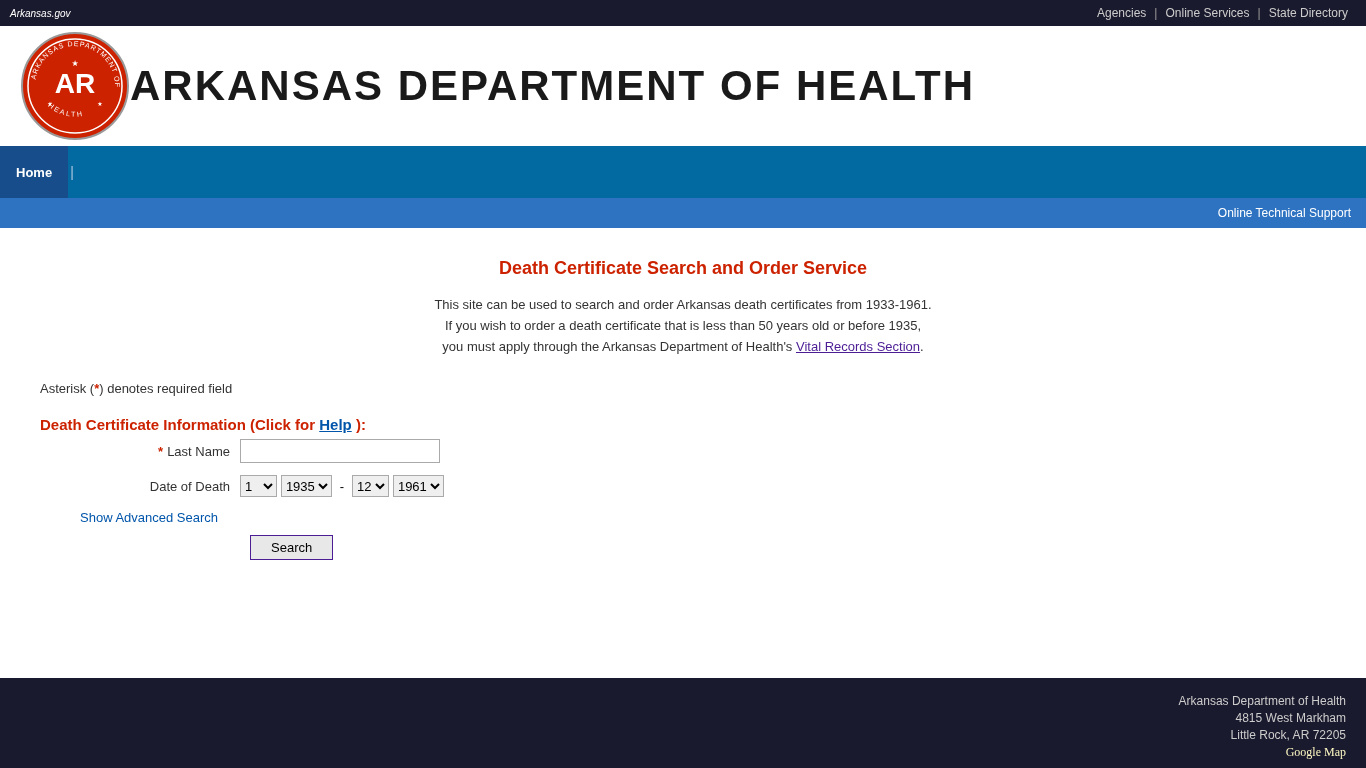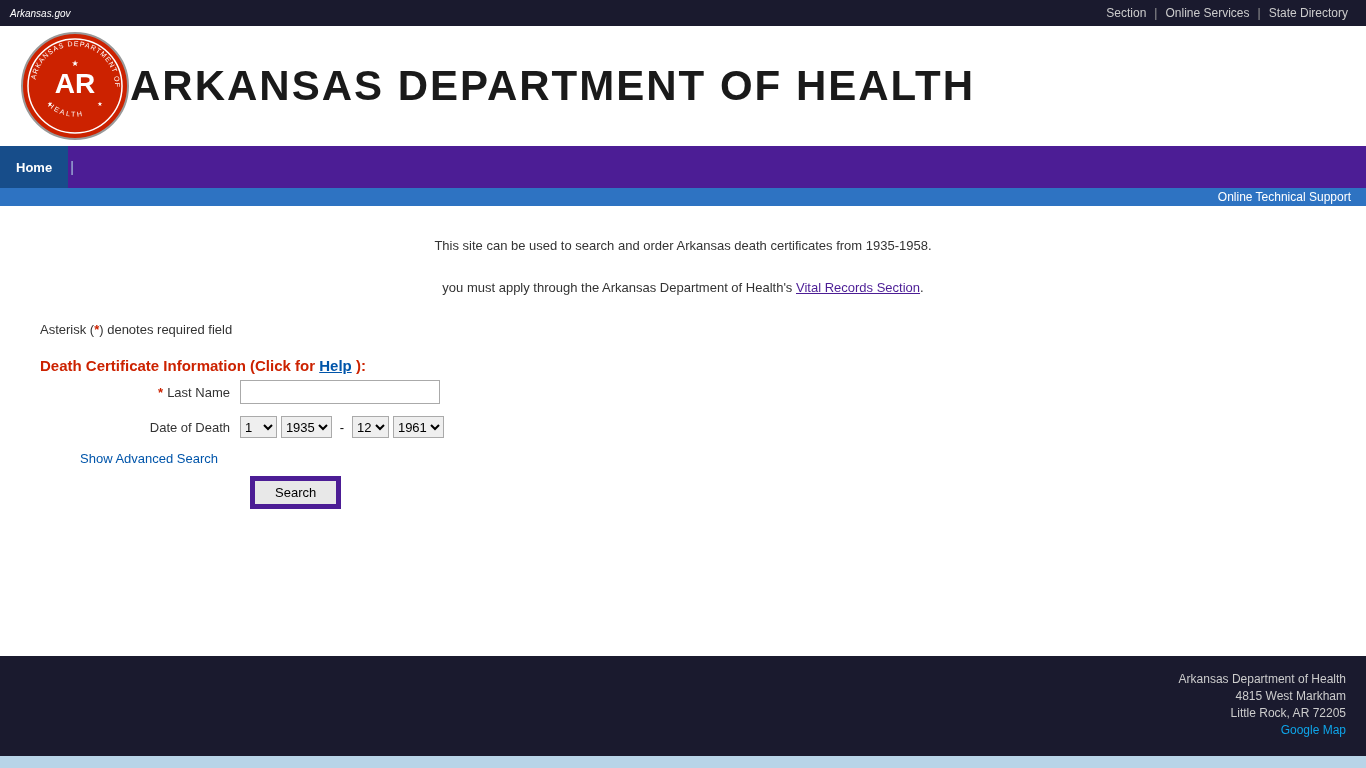--- a/index.html
+++ b/index.html
@@ -52,24 +52,24 @@
       font-size: 42px;
       font-weight: 900;
       color: #1a1a1a;
       letter-spacing: 2px;
       text-transform: uppercase;
       font-family: Arial Black, Arial, sans-serif;
     }
 
     
     #nav-bar {
-      background-color: #4c1d95;
+      background-color: #0369a1;
       display: flex;
       align-items: stretch;
-      height: 42px;
+      height: 52px;
     }
     #nav-bar a {
       color: #fff;
       text-decoration: none;
       padding: 0 16px;
       display: flex;
       align-items: center;
       font-size: 13px;
       font-weight: bold;
     }
@@ -81,21 +81,21 @@
       padding: 0 2px;
     }
 
     
     #sub-bar {
       background-color: #2e73c2;
       color: #fff;
       font-size: 12px;
       padding: 5px 15px;
       text-align: right;
-      height: 18px;
+      height: 30px;
       display: flex;
       align-items: center;
       justify-content: flex-end;
     }
     #sub-bar a {
       color: #fff;
       text-decoration: none;
       font-size: 12px;
     }
 
@@ -200,55 +200,56 @@
     }
 
     .search-btn-row {
       margin-top: 8px;
       margin-left: 170px;
     }
     .search-btn-row button {
       padding: 4px 20px;
       font-size: 13px;
       background-color: #e8e8e8;
-      border: 5px solid #4c1d95;
+      border: 1px solid #4c1d95;
       cursor: pointer;
       color: #000;
     }
 
     
     #footer {
       background-color: #1a1a2e;
       color: #ccc;
       font-size: 12px;
       padding: 16px 20px;
       text-align: right;
     }
     #footer p {
       margin-bottom: 3px;
       color: #ccc;
     }
     #footer a {
-      color: #0ea5e9;
-      text-decoration: none;
+      color: #fef9c3;
+      text-decoration: none;
+      font-family: Liberation Serif, serif;
     }
 
     
     .ar-seal {
       width: 110px;
       height: 110px;
     }
   </style>
 </head>
 <body>
 
 <div id="top-bar">
   <span class="logo-text">Arkansas.gov</span>
   <div class="nav-links">
-    <a href="#">Section</a>
+    <a href="#">Agencies</a>
     <span class="sep">|</span>
     <a href="#">Online Services</a>
     <span class="sep">|</span>
     <a href="#">State Directory</a>
   </div>
 </div>
 
 <div id="header">
 
   <svg class="ar-seal" viewBox="0 0 110 110" xmlns="http://www.w3.org/2000/svg">
@@ -277,24 +278,25 @@
 <div id="nav-bar">
   <a href="#" class="active">Home</a>
   <span class="sep-bar">|</span>
 </div>
 
 <div id="sub-bar">
   <a href="#">Online Technical Support</a>
 </div>
 
 <div id="main-content">
+  <div id="page-title">Death Certificate Search and Order Service</div>
 
   <div id="intro-text">
-    <span>This site can be used to search and order Arkansas death certificates from 1935-1958.</span><br>
-    <br>
+    <span>This site can be used to search and order Arkansas death certificates from 1933-1961.</span><br>
+    <span>If you wish to order a death certificate that is less than 50 years old or before 1935,</span><br>
     <span>you must apply through the Arkansas Department of Health's</span>
     <a href="#">Vital Records Section</a><span>.</span>
   </div>
 
   <div id="required-note">
     <span>Asterisk (</span><span class="asterisk">*</span><span>) denotes required field</span>
   </div>
 
   <div id="form-section-title">
     <span>Death Certificate Information (Click for</span>

